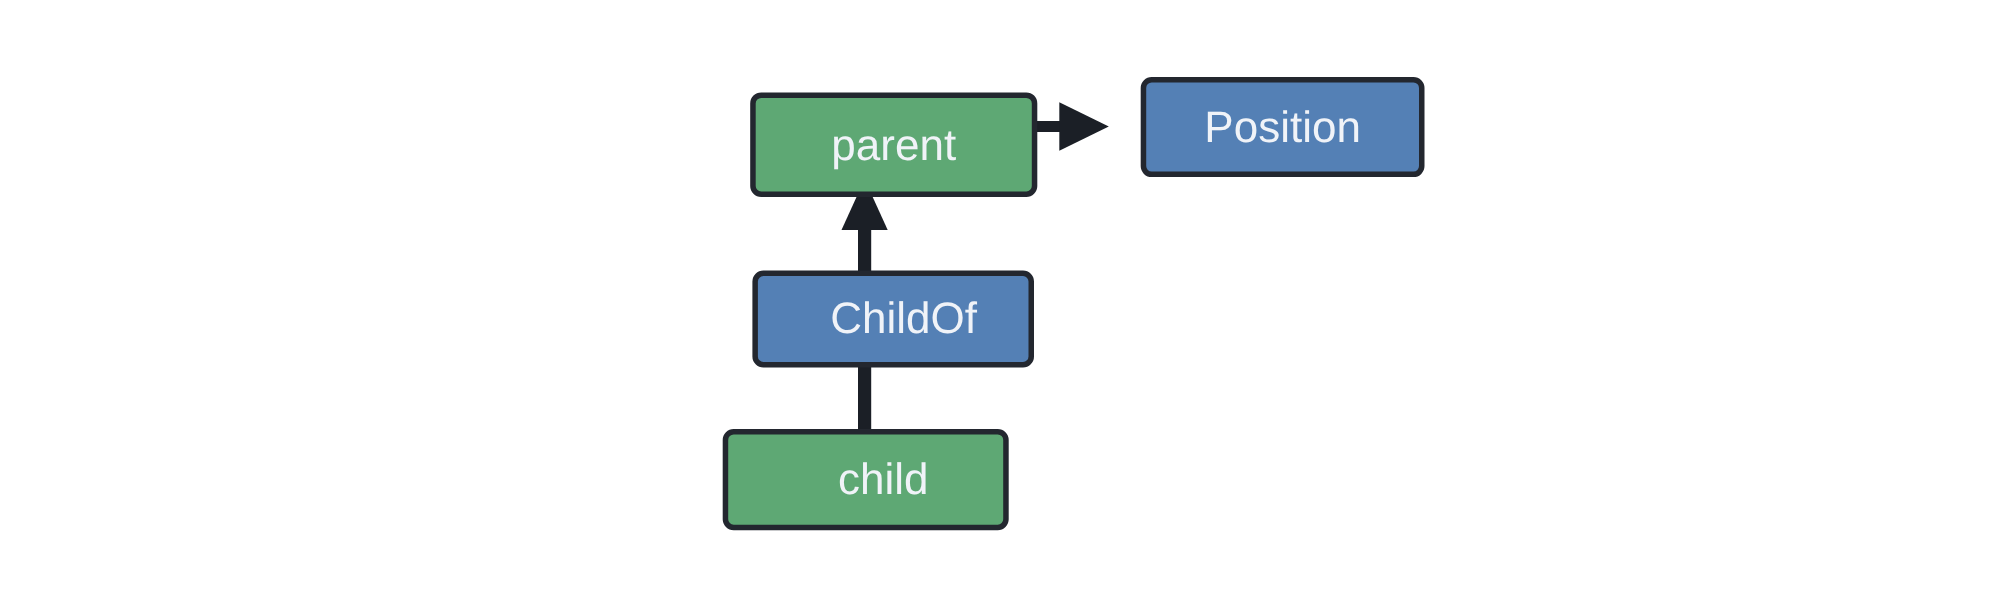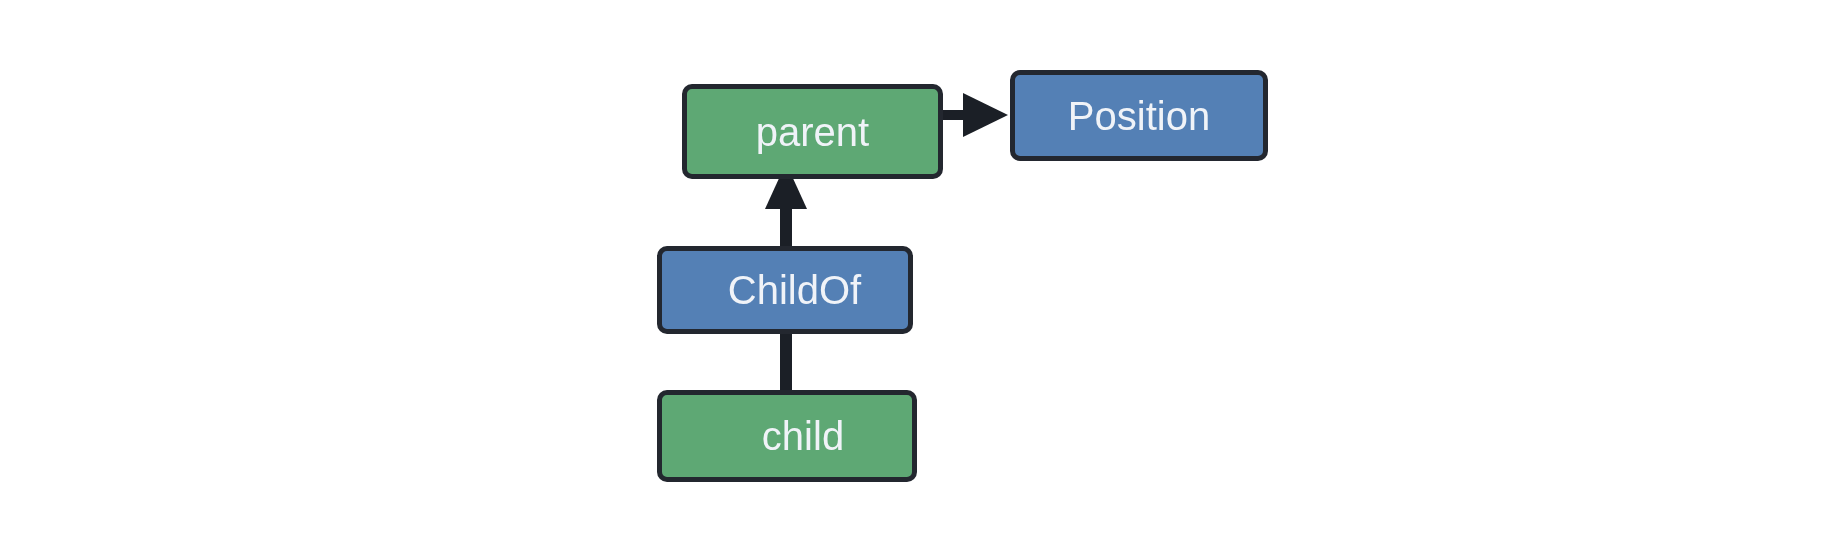--- a/index.html
+++ b/index.html
@@ -36,21 +36,21 @@
     justify-content: center;
     border: 5px solid var(--border);
     border-radius: 10px;
     color: var(--label-text);
     font-size: 40px;
     font-weight: 400;
     line-height: 1;
     text-align: center;
   }
   .node-entity { background: var(--entity-fill); }
-  .node-component { background: var(--component-fill); }
+  .node-component { background: var(--component-fill); margin-left: 27px; }
 
   .node-parent   { left: 657px;  top: 84px;  width: 261px; height: 95px; margin-left: 25px; }
   .node-position { left: 1010px; top: 70px;  width: 258px; height: 91px; }
   .node-childof  { left: 657px;  top: 246px; width: 256px; height: 88px; padding-left: 19px; }
   .node-child    { left: 657px;  top: 390px; width: 260px; height: 92px; padding-left: 32px; }
 </style>
 </head>
 <body>
 
 <div class="diagram-canvas">

